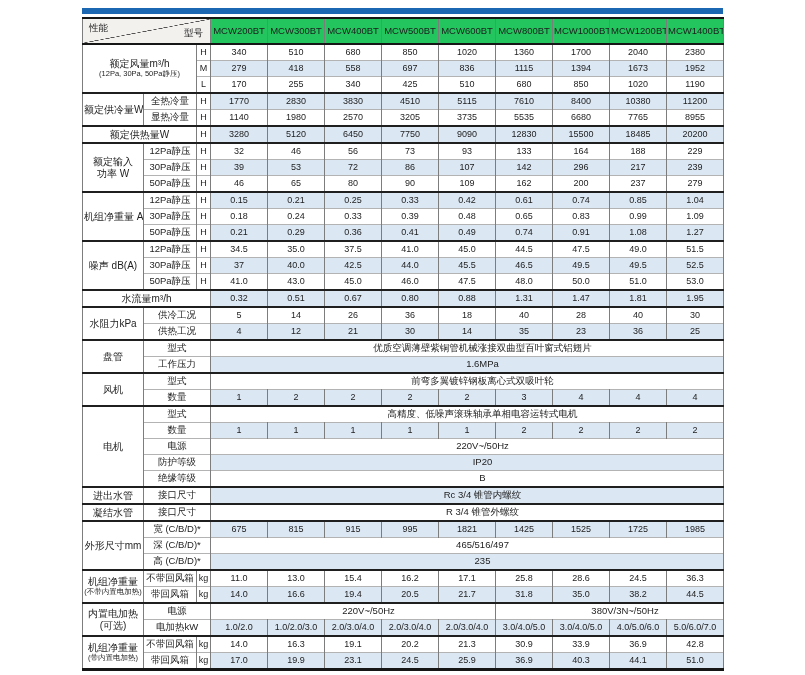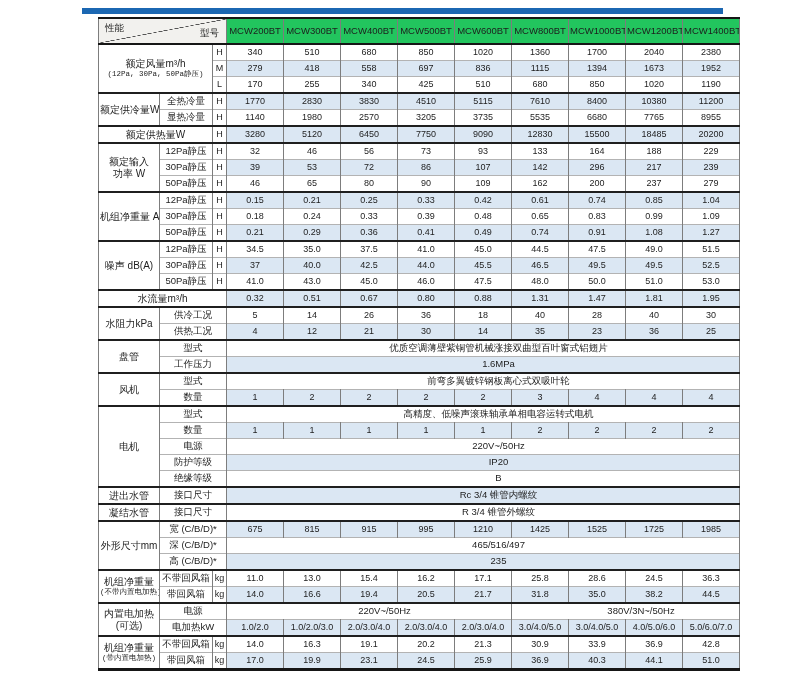--- a/index.html
+++ b/index.html
@@ -2,37 +2,37 @@
 <html><head>
 <meta charset="utf-8">
 <style>
   html,body{margin:0;padding:0;background:#ffffff;width:805px;height:675px;overflow:hidden;
     font-family:"Liberation Sans","DejaVu Sans",sans-serif;color:#1d1d1d;}
   #canvas{position:relative;width:805px;height:675px;background:#fff;}
   #sheet{position:absolute;left:82px;top:8px;width:641px;}
   #accent-bar{height:6px;background:#1b67b2;margin-bottom:3px;}
   table{border-collapse:collapse;table-layout:fixed;width:641px;
     border-left:1px solid #555;border-right:1px solid #555;
-    border-top:2px solid #161616;border-bottom:3px solid #161616;margin-left:16px;}
+    border-top:2px solid #161616;border-bottom:3px solid #161616;}
   col.c1{width:61px}col.c2{width:53px}col.c3{width:14px}col.cd{width:57px}
   th,td{border-left:1px solid #7d7d7d;border-right:1px solid #7d7d7d;
     border-top:1px solid #b3b3b3;text-align:center;vertical-align:middle;
     padding:0 1px;height:15px;font-size:9.5px;line-height:1.15;font-weight:normal;
     overflow:hidden;white-space:nowrap;background:#fff;}
   thead th{background:#22c55e;height:24px;font-size:9.5px;border-top:none;border-bottom:2px solid #161616;}
   th.corner{position:relative;padding:0;background:#f2f1ee;
     background-image:linear-gradient(to bottom right,transparent 49.3%,#555 49.3%,#555 50.7%,transparent 50.7%);}
   th.corner .tl{position:absolute;left:6px;top:4px;font-size:9.5px;}
   th.corner .br{position:absolute;right:7px;bottom:4px;font-size:9.5px;}
   tr.sep td{border-top:2px solid #1f1f1f;}
   td.v{background:#fff;}
   tr.odd td.v{background:#dbe7f3;}
   td.group,td.sub,td.unit{background:#fff;}
   td.group .ln{font-size:10px;}
-  td.group .ln.sm{font-size:7.5px;font-family:Liberation Mono, monospace;}
+  td.group .ln.sm{font-size:7.5px;}
   td.unit{font-size:9px;padding:0;}
   td.val{font-size:9px;}
   td.merged{font-size:9.5px;padding-left:32px;}
 </style>
 </head>
 <body>
 
 <div id="canvas">
   <div id="sheet">
     <div id="accent-bar"></div>
@@ -398,21 +398,21 @@
           </tr>
           <tr class="odd sep">
             <td class="group" rowspan="3">
               <div class="ln">外形尺寸mm</div>
             </td>
             <td class="sub" colspan="2">宽 (C/B/D)*</td>
             <td class="v val">675</td>
             <td class="v val">815</td>
             <td class="v val">915</td>
             <td class="v val">995</td>
-            <td class="v val">1210</td>
+            <td class="v val">1821</td>
             <td class="v val">1425</td>
             <td class="v val">1525</td>
             <td class="v val">1725</td>
             <td class="v val">1985</td>
           </tr>
           <tr class="even">
             <td class="sub" colspan="2">深 (C/B/D)*</td>
             <td class="v merged" colspan="9">465/516/497</td>
           </tr>
           <tr class="odd">

